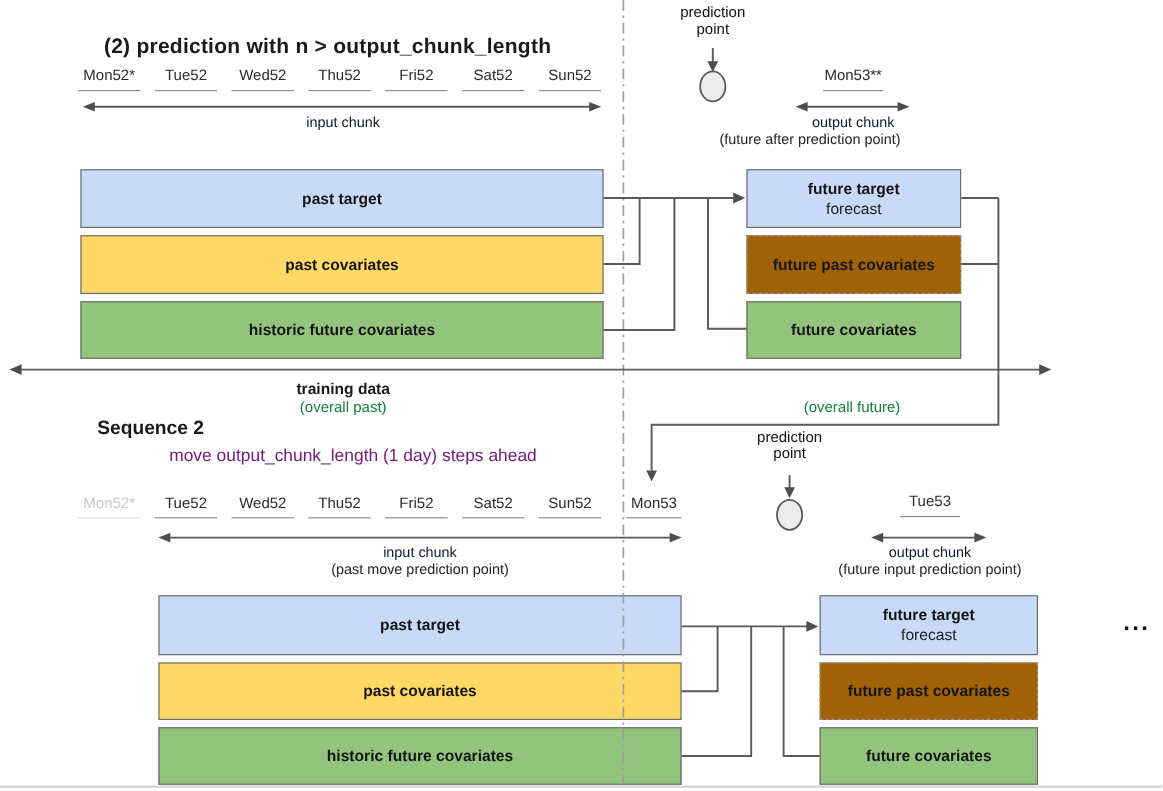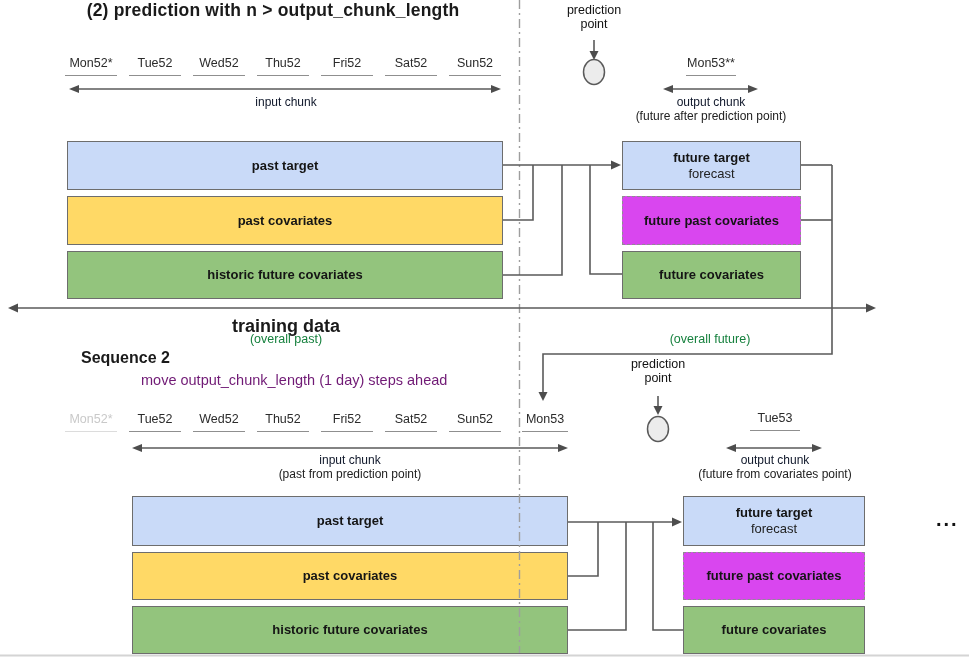--- a/index.html
+++ b/index.html
@@ -28,24 +28,24 @@
   .pp-label{font-size:12.5px;font-weight:normal;color:#111;width:100px;line-height:14px;z-index:3;}
 
   .box{
     position:absolute;display:flex;flex-direction:column;justify-content:center;
     align-items:center;box-sizing:border-box;border:1.5px solid #6d6d6d;
     font-size:13px;font-weight:bold;color:#151515;z-index:1;line-height:16px;
   }
   .b-blue{background:#c9daf8;}
   .b-yellow{background:#ffd966;}
   .b-green{background:#93c47d;}
-  .b-dash{background:#d946ef;border:1.5px dashed #8f8f8f;}
+  .b-dash{background:#a16207;border:1.5px dashed #8f8f8f;}
   .box .sub{font-weight:normal;font-size:13px;color:#222;}
 
-  .tl-label{font-size:18px;font-weight:bold;width:200px;z-index:3;}
+  .tl-label{font-size:13px;font-weight:bold;width:200px;z-index:3;}
   .tl-sub{font-size:12.5px;color:#15803d;width:200px;z-index:3;}
 
   .ellipsis{font-size:20px;font-weight:bold;letter-spacing:2px;color:#111;z-index:3;}
 
   svg#wires{position:absolute;left:0;top:0;z-index:2;pointer-events:none;}
   svg#wires *{vector-effect:non-scaling-stroke;}
 </style>
 </head>
 <body>
 
@@ -110,34 +110,34 @@
       <polygon points="621,165 611,160.5 611,169.5"></polygon>
       <polygon points="682,522 672,517.5 672,526.5"></polygon>
 
       <polygon points="543,401 538.5,392 547.5,392"></polygon>
     </g>
 
     <ellipse cx="594" cy="72" rx="10.5" ry="12.5" fill="#ececec" stroke="#5a5a5a" stroke-width="1.5"></ellipse>
     <ellipse cx="658" cy="429" rx="10.5" ry="12.5" fill="#ececec" stroke="#5a5a5a" stroke-width="1.5"></ellipse>
   </svg>
 
-  <div class="abs ctr seq-title" style="left:63px;top:0;width:420px;">(2) prediction with n &gt; output_chunk_length</div>
+  <div class="abs ctr seq-title" style="left:63px;top:28px;width:420px;">(2) prediction with n &gt; output_chunk_length</div>
 
   <span class="day" style="left:65px;top:56px;">Mon52*</span>
   <span class="day" style="left:129px;top:56px;">Tue52</span>
   <span class="day" style="left:193px;top:56px;">Wed52</span>
   <span class="day" style="left:257px;top:56px;">Thu52</span>
   <span class="day" style="left:321px;top:56px;">Fri52</span>
   <span class="day" style="left:385px;top:56px;">Sat52</span>
   <span class="day" style="left:449px;top:56px;">Sun52</span>
   <span class="day mid" style="left:686px;top:56px;">Mon53**</span>
 
   <div class="abs ctr chunk-label" style="left:186px;top:95px;">input chunk</div>
   <div class="abs ctr chunk-label" style="left:611px;top:95px;">output chunk</div>
-  <div class="abs ctr chunk-sub" style="left:611px;top:109px;">(future after prediction point)</div>
+  <div class="abs ctr chunk-sub" style="left:575px;top:109px;">(future after prediction point)</div>
 
   <div class="abs ctr pp-label" style="left:544px;top:3px;">
     <span style="display:block;">prediction</span>
     <span style="display:block;">point</span>
   </div>
 
   <div class="box b-blue" style="left:67px;top:141px;width:436px;height:49px;">
     <span>past target</span>
   </div>
   <div class="box b-yellow" style="left:67px;top:196px;width:436px;height:49px;">
@@ -169,23 +169,23 @@
   <span class="day" style="left:129px;top:412px;">Tue52</span>
   <span class="day" style="left:193px;top:412px;">Wed52</span>
   <span class="day" style="left:257px;top:412px;">Thu52</span>
   <span class="day" style="left:321px;top:412px;">Fri52</span>
   <span class="day" style="left:385px;top:412px;">Sat52</span>
   <span class="day" style="left:449px;top:412px;">Sun52</span>
   <span class="day narrow" style="left:522px;top:412px;">Mon53</span>
   <span class="day mid" style="left:750px;top:411px;">Tue53</span>
 
   <div class="abs ctr chunk-label" style="left:250px;top:453px;">input chunk</div>
-  <div class="abs ctr chunk-sub" style="left:250px;top:467px;">(past from prediction point)</div>
+  <div class="abs ctr chunk-sub" style="left:250px;top:467px;">(past move prediction point)</div>
   <div class="abs ctr chunk-label" style="left:675px;top:453px;">output chunk</div>
-  <div class="abs ctr chunk-sub" style="left:675px;top:467px;">(future from covariates point)</div>
+  <div class="abs ctr chunk-sub" style="left:675px;top:467px;">(future input prediction point)</div>
 
   <div class="abs ctr pp-label" style="left:608px;top:357px;">
     <span style="display:block;">prediction</span>
     <span style="display:block;">point</span>
   </div>
 
   <div class="box b-blue" style="left:132px;top:496px;width:436px;height:50px;">
     <span>past target</span>
   </div>
   <div class="box b-yellow" style="left:132px;top:552px;width:436px;height:48px;">

